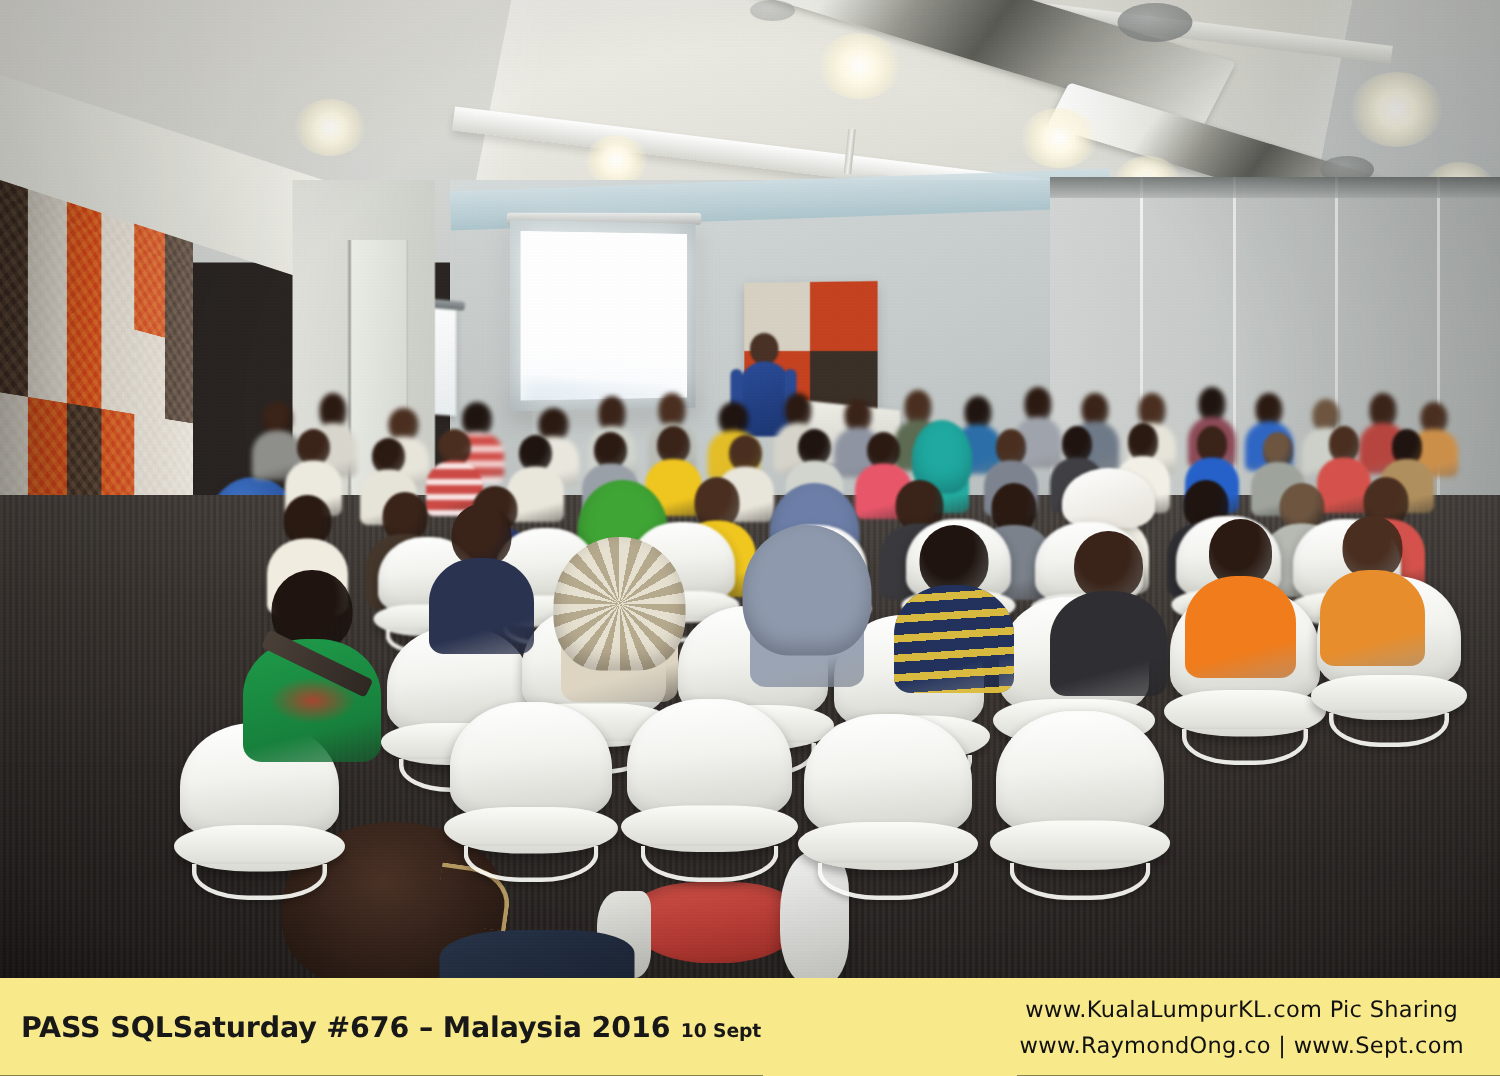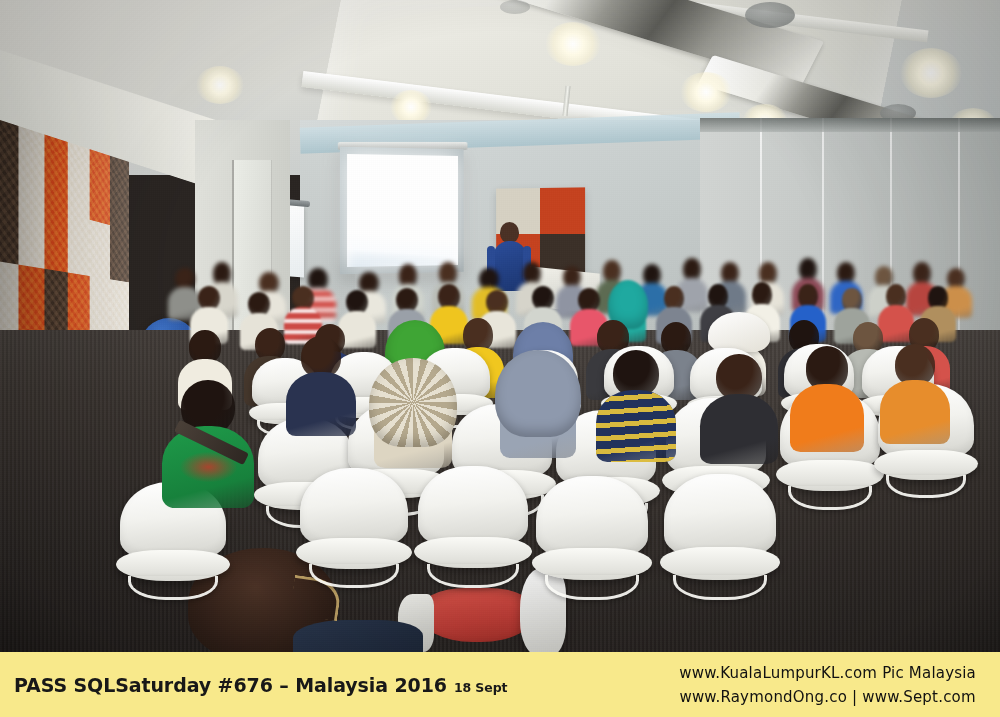--- a/index.html
+++ b/index.html
@@ -802,22 +802,22 @@
     </div>
 
     <div class="vignette"></div>
     <div class="photo-grain"></div>
   </div>
 
   <div id="caption">
     <div class="cap-left">
       <div class="cap-title">
         <span>PASS SQLSaturday #676 – Malaysia 2016</span>
-        <span class="date">18 Sept</span>
+        <span class="date">10 Sept</span>
       </div>
     </div>
     <div class="cap-right">
-      <div class="cap-r1">www.KualaLumpurKL.com Pic Malaysia</div>
+      <div class="cap-r1">www.KualaLumpurKL.com Pic Sharing</div>
       <div class="cap-r2">www.RaymondOng.co | www.Sept.com</div>
     </div>
   </div>
 
 </div>
 
 </body></html>

